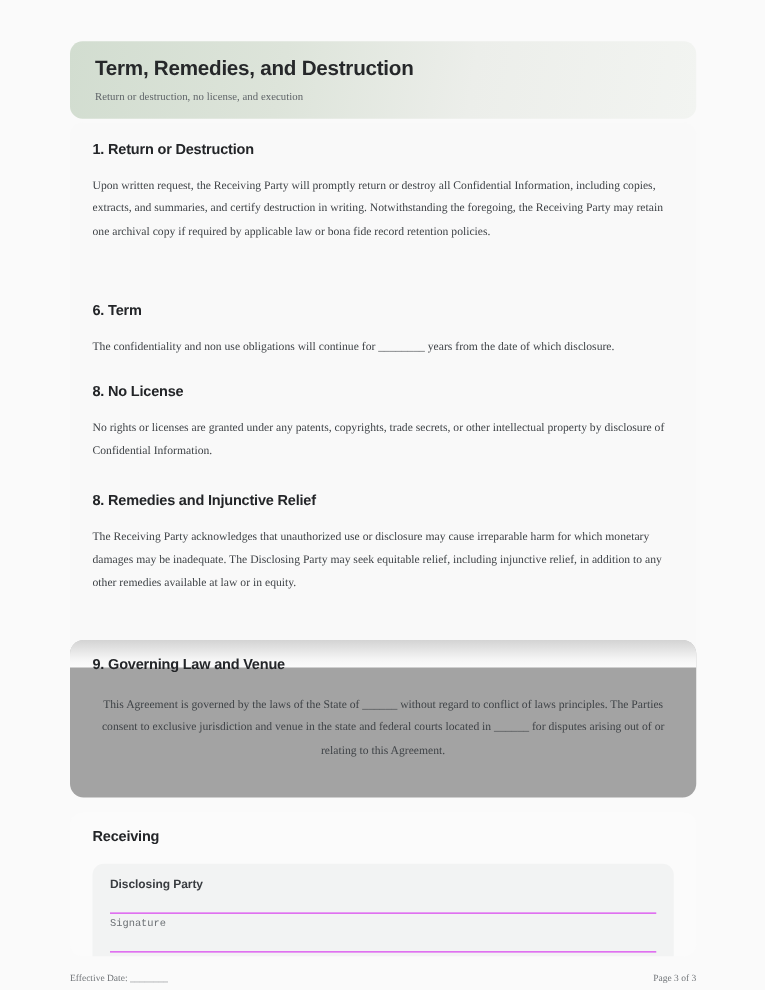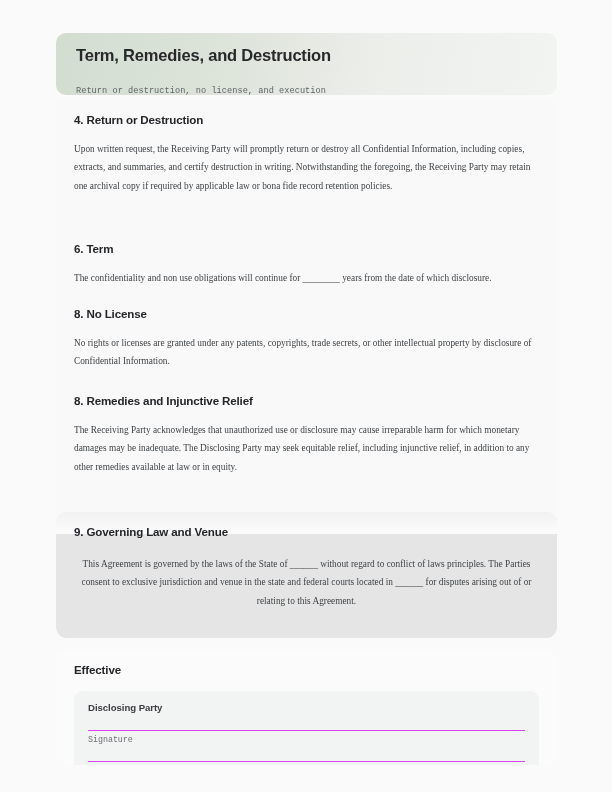--- a/index.html
+++ b/index.html
@@ -35,24 +35,24 @@
   }
   .banner-title {
     font-family: "Liberation Sans", sans-serif;
     font-size: 16.5px;
     font-weight: bold;
     color: #26282a;
     letter-spacing: -0.2px;
     line-height: 1.2;
   }
   .banner-sub {
-    font-family: Liberation Mono, monospace;
+    font-family: Liberation Serif, serif;
     font-size: 8.6px;
     color: #5f6468;
-    margin-top: 20px;
+    margin-top: 6px;
     letter-spacing: 0.05px;
   }
 
   
   .content-card {
     position: absolute;
     left: 56px;
     top: 98px;
     width: 501px;
     height: 540px;
@@ -87,21 +87,21 @@
   .gap-sm { height: 18px; }
 
   
   .overlay-panel {
     position: absolute;
     left: 56px;
     top: 512px;
     width: 501px;
     height: 126px;
     border-radius: 11px;
-    background: #e5e5e5;
+    background: #a3a3a3;
     box-sizing: border-box;
     padding: 12px 18px 0 18px;
   }
   .overlay-panel::before {
     content: "";
     position: absolute;
     left: 0; right: 0; top: 0;
     height: 22px;
     border-radius: 11px 11px 0 0;
     background: linear-gradient(180deg, rgba(251,251,251,0.55) 0%, rgba(251,251,251,0.93) 70%, #fbfbfb 100%);
@@ -179,21 +179,21 @@
 <div class="page">
 
   <div class="banner">
     <div class="banner-title">Term, Remedies, and Destruction</div>
     <div class="banner-sub">Return or destruction, no license, and execution</div>
   </div>
 
   <div class="content-card">
 
     <div class="sec-block">
-      <h2 class="sec-heading">4. Return or Destruction</h2>
+      <h2 class="sec-heading">1. Return or Destruction</h2>
       <p class="sec-body">Upon written request, the Receiving Party will promptly return or destroy all Confidential Information, including copies, extracts, and summaries, and certify destruction in writing. Notwithstanding the foregoing, the Receiving Party may retain one archival copy if required by applicable law or bona fide record retention policies.</p>
     </div>
 
     <div class="gap-lg"></div>
 
     <div class="sec-block">
       <h2 class="sec-heading">6. Term</h2>
       <p class="sec-body">The confidentiality and non use obligations will continue for ________ years from the date of which disclosure.</p>
     </div>
 
@@ -212,32 +212,36 @@
     </div>
 
   </div>
 
   <div class="overlay-panel">
     <h2 class="sec-heading">9. Governing Law and Venue</h2>
     <p class="sec-body">This Agreement is governed by the laws of the State of ______ without regard to conflict of laws principles. The Parties consent to exclusive jurisdiction and venue in the state and federal courts located in ______ for disputes arising out of or relating to this Agreement.</p>
   </div>
 
   <div class="sig-card">
-    <div class="sig-title">Effective</div>
+    <div class="sig-title">Receiving</div>
     <div class="sig-row">
 
       <div class="sig-box">
         <div class="sig-party">Disclosing Party</div>
         <div class="sig-line">Signature</div>
         <div class="sig-line">Name and title</div>
       </div>
 
       <div class="sig-box">
         <div class="sig-party">Receiving Party</div>
         <div class="sig-line">Signature</div>
         <div class="sig-line">Name and title</div>
       </div>
 
     </div>
   </div>
 
+  <div class="footer">
+    <span>Effective Date: ________</span>
+    <span>Page 3 of 3</span>
+  </div>
 
 </div>
 
 </body></html>

